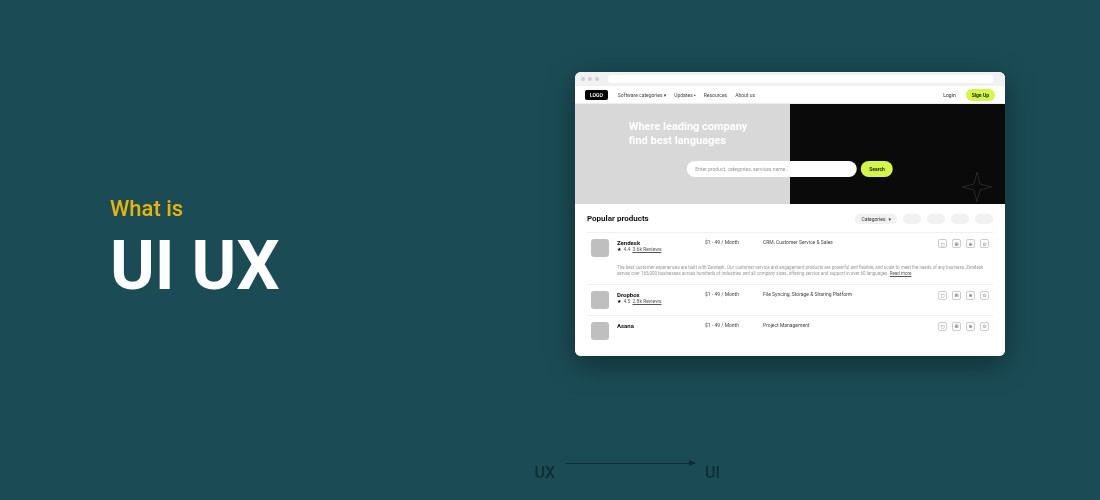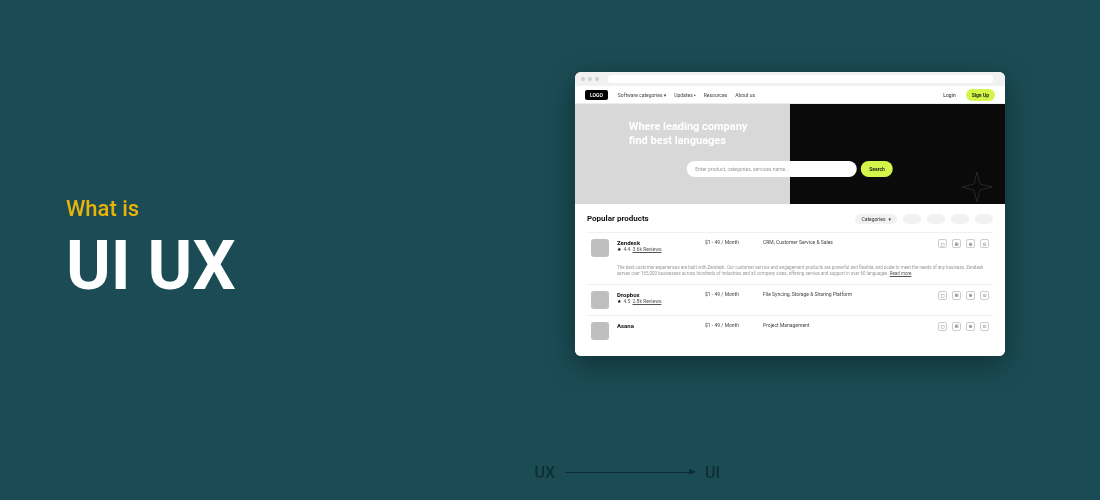--- a/index.html
+++ b/index.html
@@ -1,17 +1,17 @@
 <!DOCTYPE html>
 <html><head>
 <meta charset="utf-8">
 <style>
 *{margin:0;padding:0;box-sizing:border-box;font-family:-apple-system,BlinkMacSystemFont,"Segoe UI",Roboto,sans-serif}
 body{width:1100px;height:500px;background:#1b4c55;display:flex;align-items:center;position:relative;overflow:hidden}
-.left{flex:0 0 560px;padding-left:66px}
+.left{flex:0 0 560px;padding-left:110px}
 .eyebrow{color:#eab308;font-size:22px;font-weight:500;margin-bottom:8px}
 .headline{color:#fff;font-size:68px;font-weight:700;line-height:1.1}
 .mockup-wrap{position:absolute;right:95px;top:72px;width:430px}
 .browser{width:430px;border-radius:6px;overflow:hidden;box-shadow:0 8px 30px rgba(0,0,0,.4);background:#fff;font-size:6px}
 .chrome{height:14px;background:#f1f1f1;display:flex;align-items:center;padding:0 6px;gap:3px}
 .dot{width:4px;height:4px;border-radius:50%;background:#d0d0d0}
 .urlbar{flex:1;height:8px;background:#fff;border-radius:3px;margin:0 6px}
 .topnav{display:flex;align-items:center;height:18px;padding:0 10px;gap:10px;background:#fff;border-bottom:1px solid #eee}
 .logo{background:#000;color:#fff;padding:2px 5px;font-size:5px;font-weight:600;border-radius:2px}
 .nav-links{display:flex;gap:8px;font-size:5px;color:#444}
@@ -38,21 +38,21 @@
 .pname{font-size:6px;font-weight:700;color:#111}
 .prating{font-size:5px;color:#555;display:flex;align-items:center;gap:2px}
 .prating .stars{color:#000}
 .preview{text-decoration:underline}
 .pprice{font-size:5px;color:#444;flex:0 0 50px}
 .pcat{font-size:5px;color:#444;flex:1}
 .picons{display:flex;gap:5px;align-items:center}
 .picons span{width:9px;height:9px;border:1px solid #ccc;border-radius:2px;display:flex;align-items:center;justify-content:center;font-size:5px;color:#666}
 .pdesc{font-size:4.5px;color:#999;line-height:1.4;padding:2px 4px 6px 30px}
 .readmore{text-decoration:underline;color:#555}
-.footer-label{position:absolute;bottom:18px;display:flex;align-items:center;gap:10px;color:#0d2e33;font-size:16px;font-weight:500}
+.footer-label{position:absolute;bottom:18px;display:flex;align-items:flex-start;gap:10px;color:#0d2e33;font-size:16px;font-weight:500}
 .footer-label.ux{right:380px}
 .arrow{width:130px;height:1px;background:#0d2e33;position:relative}
 .arrow::after{content:"";position:absolute;right:-1px;top:-3px;border-left:7px solid #0d2e33;border-top:3.5px solid transparent;border-bottom:3.5px solid transparent}
 </style>
 </head>
 <body>
 
 <div class="left">
   <div class="eyebrow">What is</div>
   <div class="headline">

